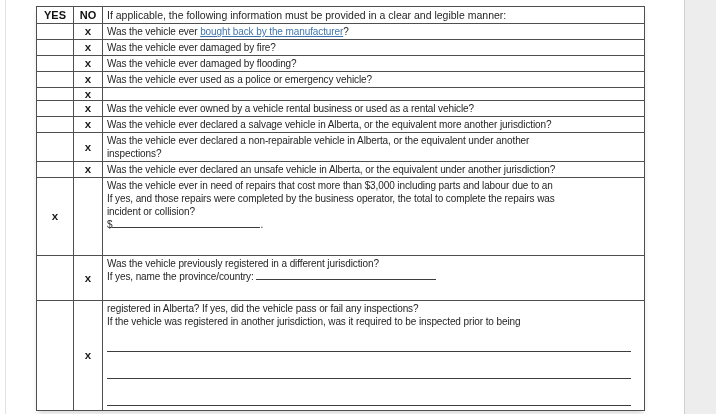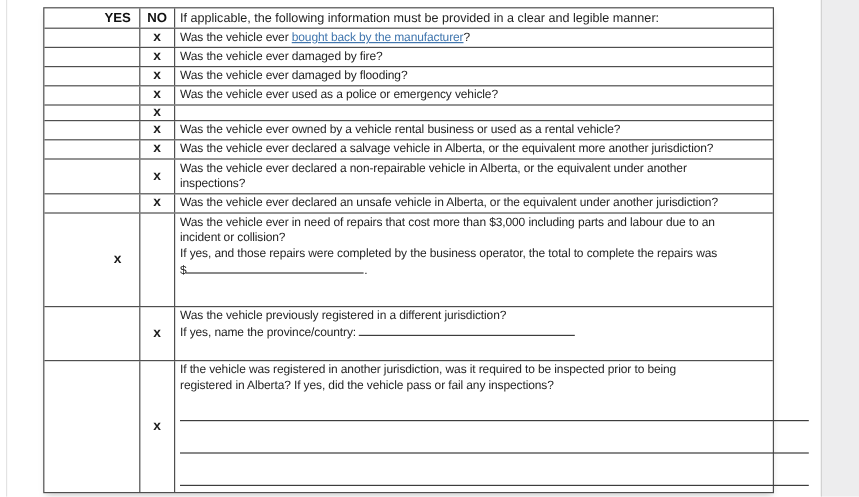--- a/index.html
+++ b/index.html
@@ -16,21 +16,21 @@
   }
   #form-table {
     position:absolute; left:36px; top:6px; width:609px;
     border:1px solid #4f4f4f; background:#fff;
     box-shadow:0 4px 6px -2px rgba(0,0,0,0.18);
     color:#1f1f1f;
   }
   .row { display:flex; border-bottom:1px solid #4f4f4f; align-items:stretch; }
   .row:last-child { border-bottom:none; }
   .cell { border-right:1px solid #4f4f4f; }
-  .col-yes { width:37px; flex:0 0 37px; display:flex; align-items:center; justify-content:center;margin-left:43px; }
+  .col-yes { width:37px; flex:0 0 37px; display:flex; align-items:center; justify-content:center; }
   .col-no  { width:29px; flex:0 0 29px; display:flex; align-items:center; justify-content:center; }
   .col-q   { flex:1 1 auto; border-right:none; padding:1px 4px 1px 4px; }
   .mark { font-weight:bold; font-size:11.5px; color:#1b1b1b; line-height:11px; }
   .hdr .col-yes, .hdr .col-no { font-weight:bold; font-size:11px; color:#111; }
   .hdr .col-q { font-weight:normal; font-size:10.5px; line-height:14px; }
   .line { font-size:10px; line-height:13px; letter-spacing:-0.1px; white-space:nowrap; }
   .link { color:#4176ae; text-decoration:underline; cursor:pointer; }
   .fill { display:inline-block; border-bottom:1px solid #3d3d3d; height:10px; vertical-align:baseline; }
   .rule-line { margin-top:14px; }
   .rule { display:inline-block; border-bottom:1px solid #3d3d3d; height:1px; }
@@ -108,39 +108,39 @@
           <div class="cell col-no mark">x</div>
           <div class="cell col-q">
             <div class="line"><span>Was the vehicle ever declared an unsafe vehicle in Alberta, or the equivalent under another jurisdiction?</span></div>
           </div>
         </div>
         <div class="row" style="min-height: 78px;">
           <div class="cell col-yes mark">x</div>
           <div class="cell col-no mark"></div>
           <div class="cell col-q">
             <div class="line"><span>Was the vehicle ever in need of repairs that cost more than $3,000 including parts and labour due to an</span></div>
+            <div class="line"><span>If yes, and those repairs were completed by the business operator, the total to complete the repairs was</span></div>
             <div class="line"><span>incident or collision?</span></div>
-            <div class="line"><span>If yes, and those repairs were completed by the business operator, the total to complete the repairs was</span></div>
             <div class="line"><span>$</span><span class="fill" style="width: 148px;"></span><span>.</span></div>
           </div>
         </div>
         <div class="row" style="min-height: 45px;">
           <div class="cell col-yes mark"></div>
           <div class="cell col-no mark">x</div>
           <div class="cell col-q">
             <div class="line"><span>Was the vehicle previously registered in a different jurisdiction?</span></div>
             <div class="line"><span>If yes, name the province/country: </span><span class="fill" style="width: 180px;"></span></div>
           </div>
         </div>
         <div class="row" style="min-height: 90px;">
           <div class="cell col-yes mark"></div>
           <div class="cell col-no mark">x</div>
           <div class="cell col-q">
+            <div class="line"><span>registered in Alberta? If yes, did the vehicle pass or fail any inspections?</span></div>
             <div class="line"><span>If the vehicle was registered in another jurisdiction, was it required to be inspected prior to being</span></div>
-            <div class="line"><span>registered in Alberta? If yes, did the vehicle pass or fail any inspections?</span></div>
             <div class="line rule-line"><span class="rule" style="width: 524px;"></span></div>
             <div class="line rule-line"><span class="rule" style="width: 524px;"></span></div>
             <div class="line rule-line"><span class="rule" style="width: 524px;"></span></div>
           </div>
         </div>
       </div>
   </div>
 </div>
 
 </body></html>

